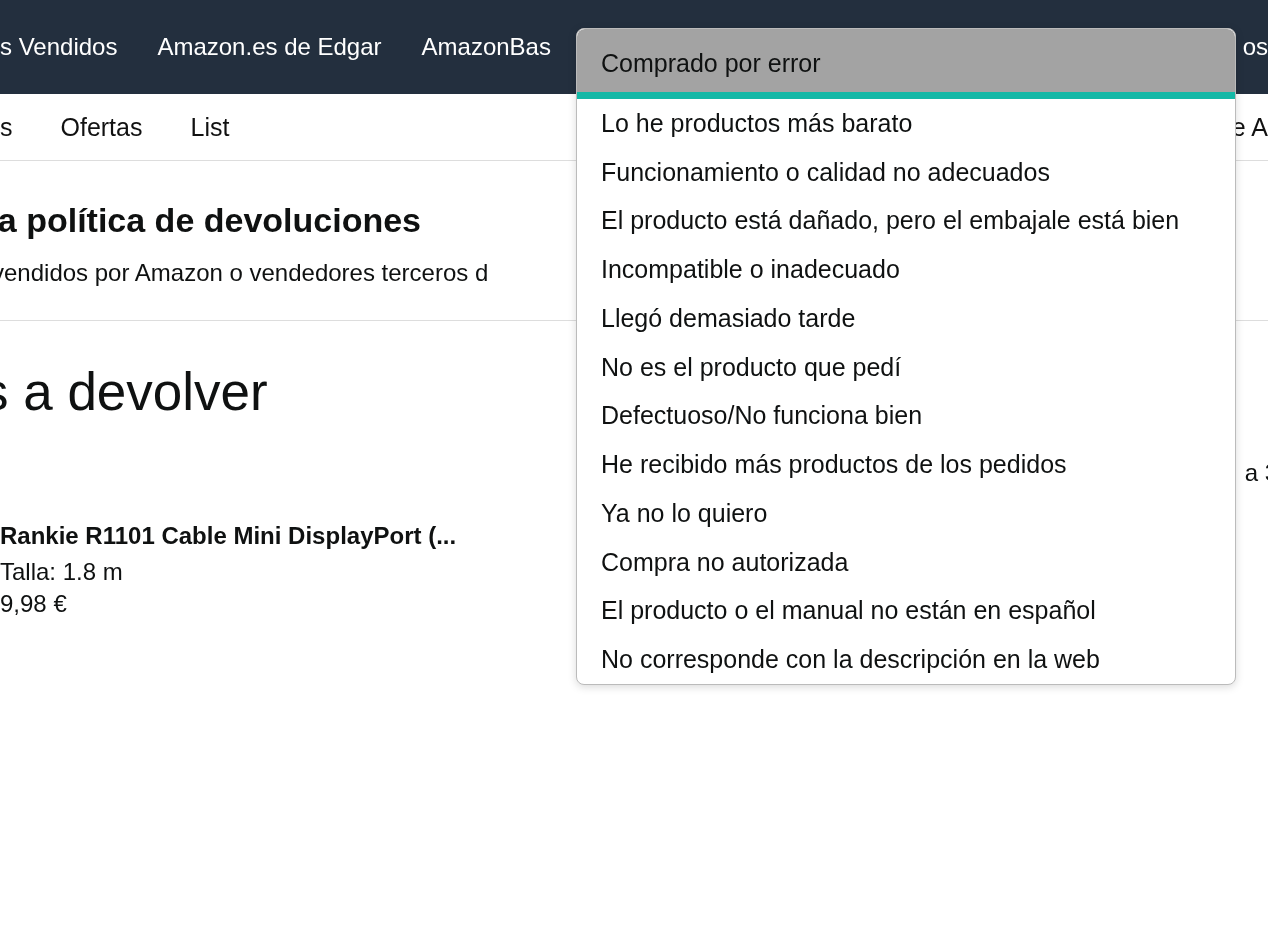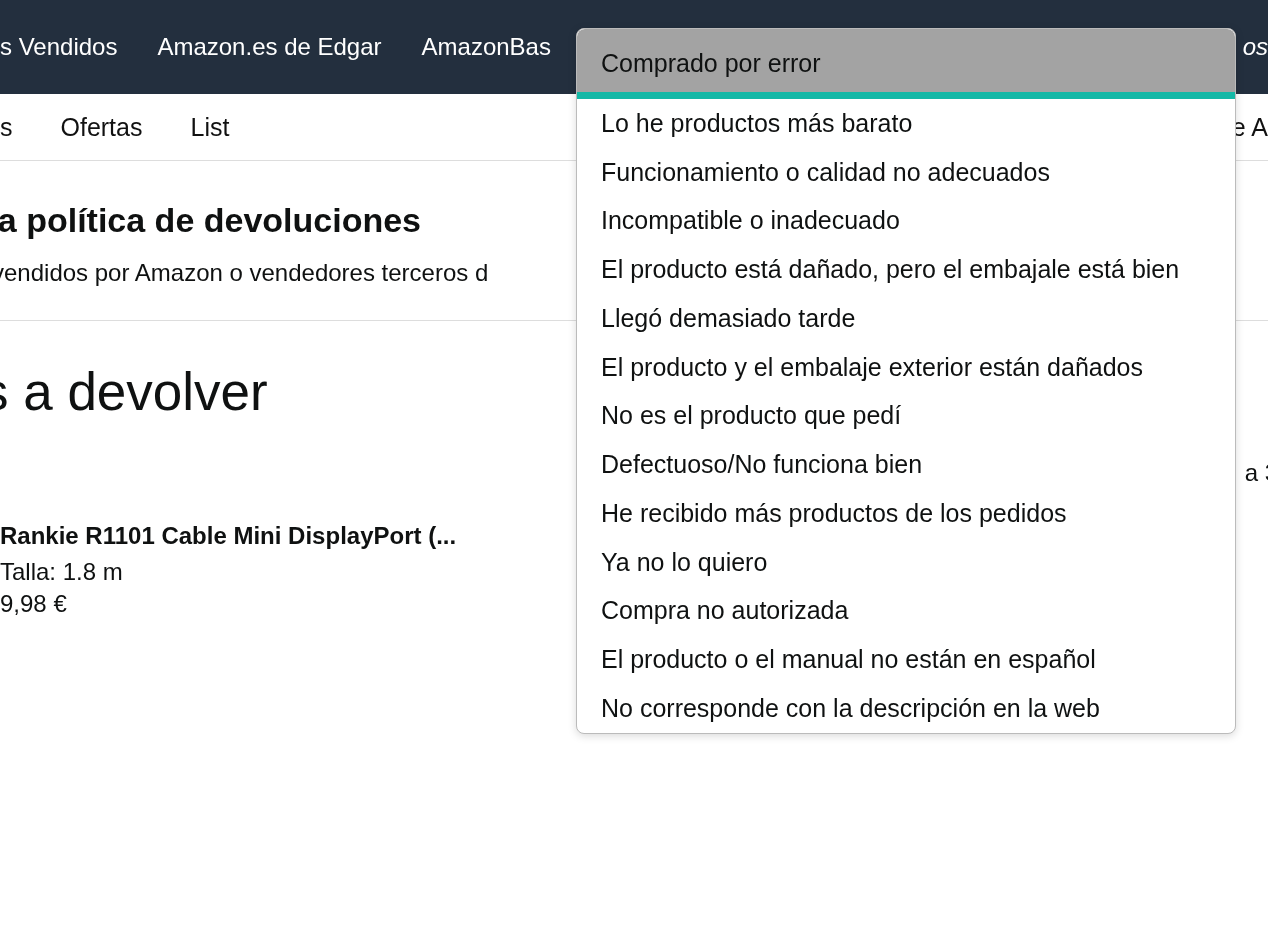--- a/index.html
+++ b/index.html
@@ -30,21 +30,20 @@
       padding: 0 20px;
       color: #fff;
       display: inline-block;
     }
     .top-nav-item.first {
       padding-left: 0;
     }
     .top-nav-item.last-right {
       margin-left: auto;
       padding-right: 0;
-      font-style: italic;
     }
     .sub-nav {
       background: #fff;
       height: 67px;
       border-bottom: 1px solid #ddd;
       display: flex;
       align-items: center;
       font-size: 25px;
       color: #111;
       overflow: hidden;
@@ -184,24 +183,23 @@
       <div class="product-size">Talla: 1.8 m</div>
       <div class="product-price">9,98 €</div>
     </div>
   </div>
 </div>
 
 <div class="dropdown">
   <div class="dropdown-item highlighted">Comprado por error</div>
   <div class="dropdown-item">Lo he productos más barato</div>
   <div class="dropdown-item">Funcionamiento o calidad no adecuados</div>
+  <div class="dropdown-item">El producto está dañado, pero el embajale está bien</div>
   <div class="dropdown-item">Incompatible o inadecuado</div>
-  <div class="dropdown-item">El producto está dañado, pero el embajale está bien</div>
   <div class="dropdown-item">Llegó demasiado tarde</div>
-  <div class="dropdown-item">El producto y el embalaje exterior están dañados</div>
   <div class="dropdown-item">No es el producto que pedí</div>
   <div class="dropdown-item">Defectuoso/No funciona bien</div>
   <div class="dropdown-item">He recibido más productos de los pedidos</div>
   <div class="dropdown-item">Ya no lo quiero</div>
   <div class="dropdown-item">Compra no autorizada</div>
   <div class="dropdown-item">El producto o el manual no están en español</div>
   <div class="dropdown-item">No corresponde con la descripción en la web</div>
 </div>
 
 </body></html>

